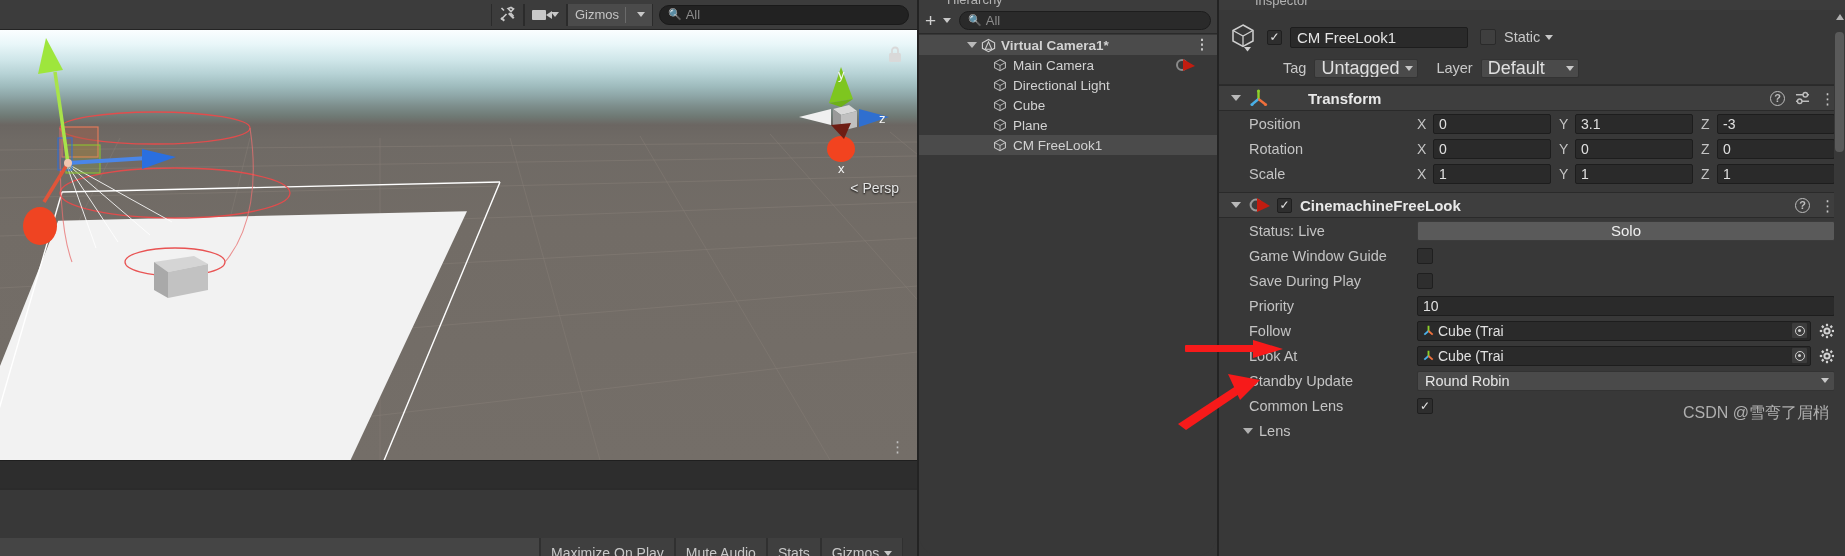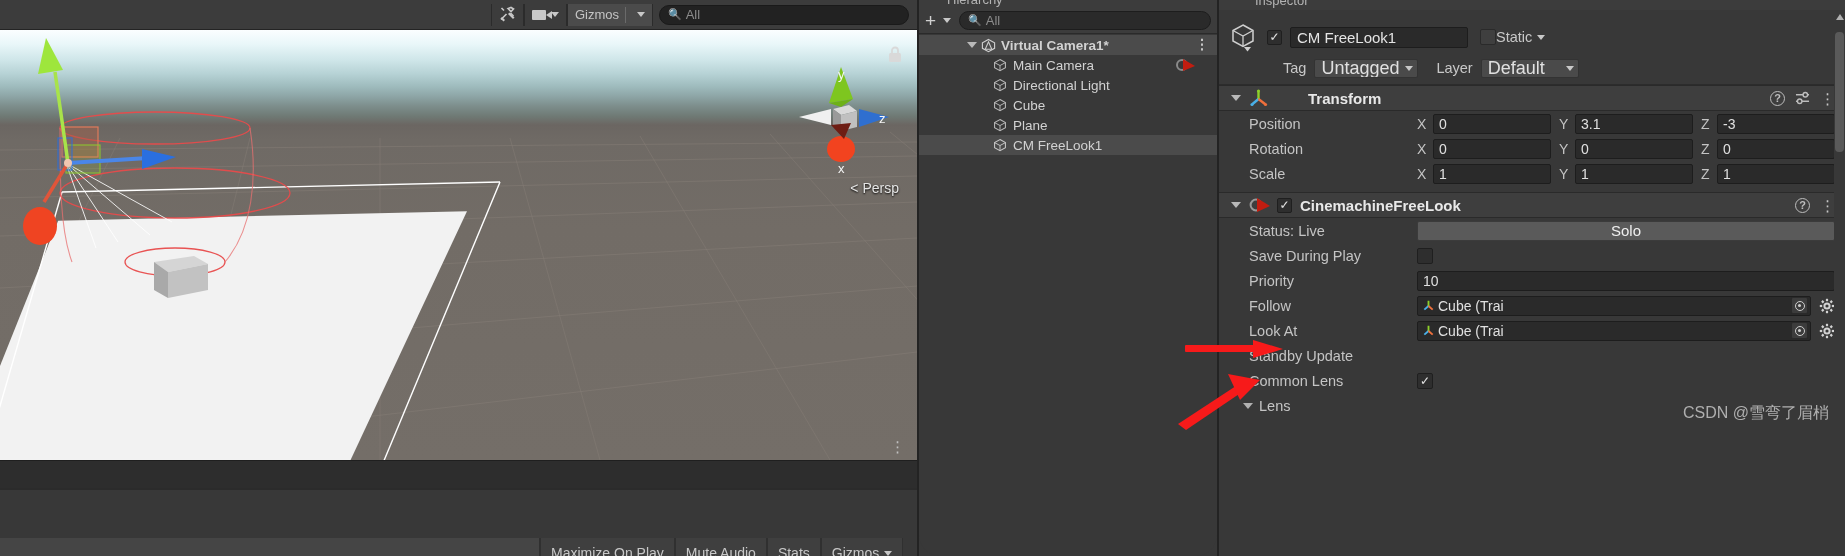--- a/index.html
+++ b/index.html
@@ -179,21 +179,21 @@
   }
   .name-field {
     height: 21px; background: #2a2a2a; border: 1px solid #1d1d1d; border-radius: 2px;
     color: #e4e4e4; font-size: 15px; display: flex; align-items: center;
     padding: 0 6px; margin-left: 8px; width: 178px;
   }
   .static-box {
     width: 16px; height: 16px; background: #3f3f3f; border: 1px solid #2a2a2a;
     border-radius: 2px; margin-left: 12px; flex: 0 0 auto;
   }
-  .static-lbl { color: #c8c8c8; font-size: 14.5px; }
+  .static-lbl { color: #c8c8c8; font-size: 14.5px; margin-left: 8px; }
 
   .tag-row {
     display: flex; align-items: center; padding: 0 10px 0 12px; height: 24px;
     margin-top: -2px;
   }
   .tl-label { color: #c8c8c8; font-size: 14.5px; }
   .dropdown {
     height: 19px; background: #4a4a4a; border: 1px solid #333; border-radius: 2px;
     display: flex; align-items: center; justify-content: space-between;
     color: #e0e0e0; font-size: 18px; padding: 0 4px 0 6px; overflow: hidden;
@@ -652,20 +652,24 @@
           <span class="help-icon">?</span>
           <span class="kebab">⋮</span>
         </div>
       </div>
 
       <div class="prop-row">
         <span class="prop-label">Status: Live</span>
         <div class="solo-btn">Solo</div>
       </div>
 
+      <div class="prop-row">
+        <span class="prop-label">Game Window Guide</span>
+        <div class="chk-small off"></div>
+      </div>
 
       <div class="prop-row">
         <span class="prop-label">Save During Play</span>
         <div class="chk-small off"></div>
       </div>
 
       <div class="prop-row">
         <span class="prop-label">Priority</span>
         <div class="wide-field">10</div>
       </div>
@@ -725,20 +729,24 @@
             <line x1="2.9" y1="2.9" x2="4.6" y2="4.6"></line>
               <line x1="11.4" y1="11.4" x2="13.1" y2="13.1"></line>
             <line x1="13.1" y1="2.9" x2="11.4" y2="4.6"></line>
               <line x1="4.6" y1="11.4" x2="2.9" y2="13.1"></line>
           </g>
         </svg>
       </div>
 
       <div class="prop-row">
         <span class="prop-label">Standby Update</span>
+        <div class="enum-field">
+          <span>Round Robin</span>
+          <span class="tri-down"></span>
+        </div>
       </div>
 
       <div class="prop-row">
         <span class="prop-label">Common Lens</span>
         <div class="chk-small">✓</div>
       </div>
 
       <div class="prop-row" style="padding-left:24px;">
         <span class="sub-foldout"></span>
         <span class="prop-label" style="width:150px;">Lens</span>

